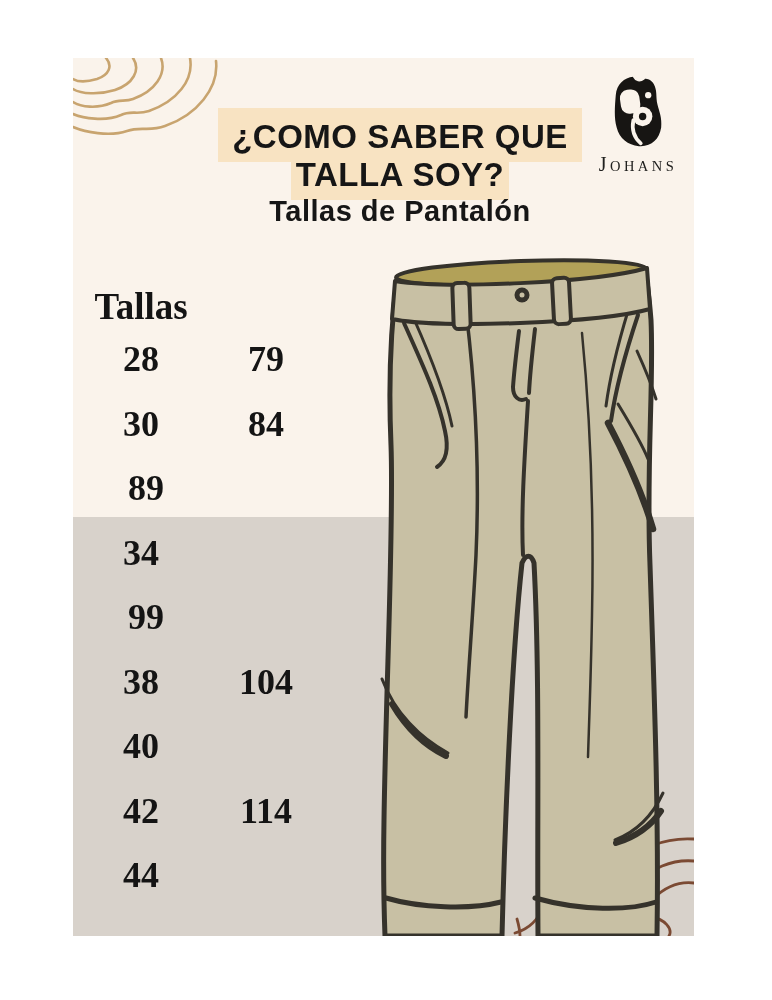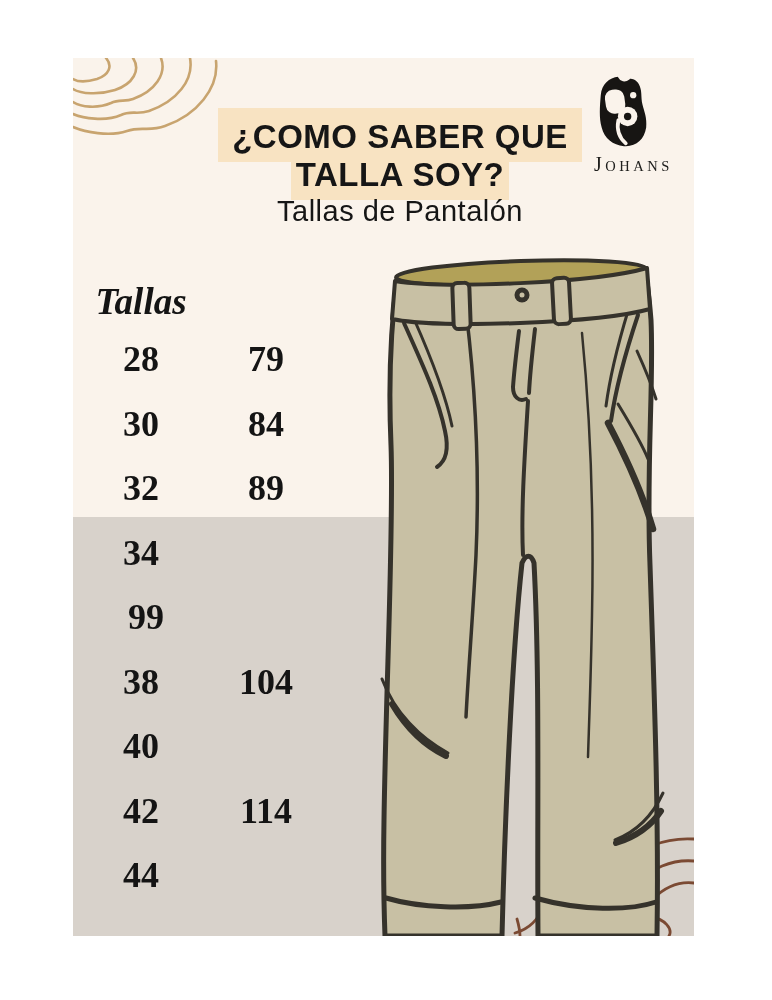--- a/index.html
+++ b/index.html
@@ -16,31 +16,31 @@
   .squiggle-tl{position:absolute;left:0;top:0;}
   .squiggle-br{position:absolute;right:0;bottom:0;}
   .pants{position:absolute;left:302px;top:197px;}
 
   
   .title-block{position:absolute;left:120px;top:108px;width:560px;display:flex;flex-direction:column;align-items:center;}
   .title-line{background:#f8e3c2;font-weight:bold;font-size:33px;letter-spacing:.5px;color:#161616;white-space:nowrap;}
   .title-line.l1{height:54px;line-height:58px;padding:0 14px;}
   .title-line.l2{height:38px;line-height:26px;padding:0 5px;}
   .subtitle{position:absolute;left:200px;top:196px;width:400px;height:30px;line-height:30px;
-    text-align:center;font-weight:normal;font-size:29px;letter-spacing:.5px;color:#161616;white-space:nowrap;}
+    text-align:center;font-weight:bold;font-size:29px;letter-spacing:.5px;color:#161616;white-space:nowrap;}
 
   
-  .logo{position:absolute;left:594px;top:72px;width:88px;display:flex;flex-direction:column;}
+  .logo{position:absolute;left:594px;top:72px;width:88px;display:flex;flex-direction:column;align-items:center;}
   .brand{display:block;font-family:"Liberation Serif",serif;font-size:14.5px;letter-spacing:3.5px;color:#20201e;margin-top:5px;white-space:nowrap;}
   .brand::first-letter{font-size:20px;}
 
   
   .size-table{position:absolute;left:81px;top:280px;width:250px;
     font-family:"Liberation Serif",serif;font-weight:bold;color:#141414;}
-  .thead{display:flex;height:48px;align-items:flex-start;font-size:37px;font-style:italic;}
+  .thead{display:flex;height:48px;align-items:flex-end;font-size:37px;}
   .rows{margin-top:10px;}
   .trow{display:flex;height:64.5px;font-size:36px;}
   .col-talla{width:120px;text-align:center;}
   .col-cintura{width:130px;text-align:center;}
 </style>
 </head>
 <body>
 
 <div class="canvas">
 
@@ -142,21 +142,20 @@
     <div class="rows">
       <div class="trow">
         <span class="col-talla">28</span>
         <span class="col-cintura">79</span>
       </div>
       <div class="trow">
         <span class="col-talla">30</span>
         <span class="col-cintura">84</span>
       </div>
       <div class="trow">
-        <span class="col-talla">32</span>
         <span class="col-cintura">89</span>
       </div>
       <div class="trow">
         <span class="col-talla">34</span>
       </div>
       <div class="trow">
         <span class="col-cintura">99</span>
       </div>
       <div class="trow">
         <span class="col-talla">38</span>

